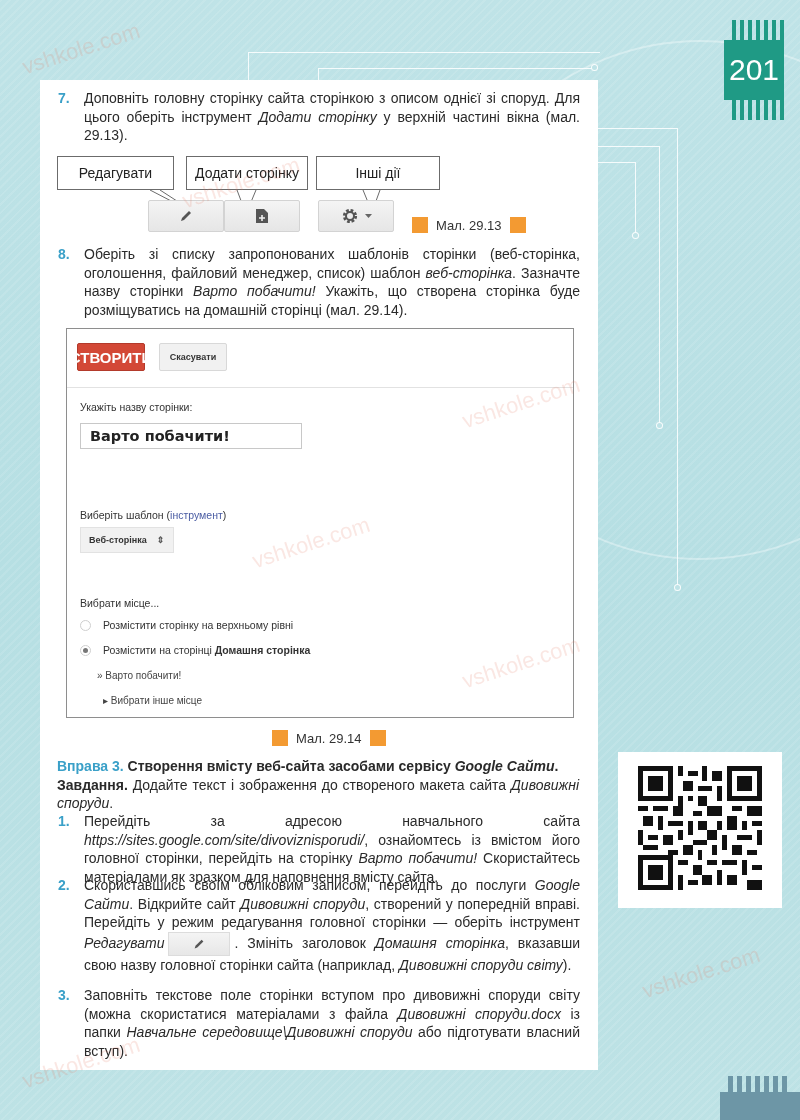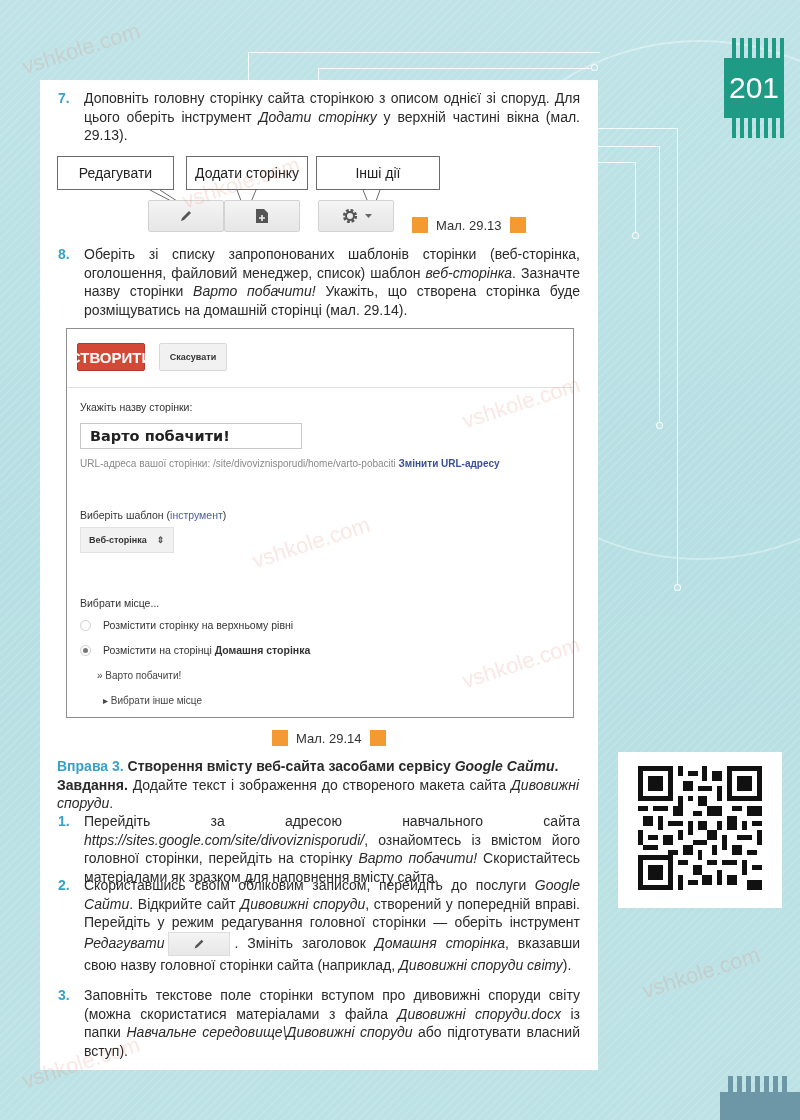--- a/index.html
+++ b/index.html
@@ -10,21 +10,21 @@
     color: #2b2b2b;
     background:
       repeating-linear-gradient(135deg, rgba(255,255,255,0.10) 0 2px, rgba(255,255,255,0) 2px 6px),
       linear-gradient(180deg, #bfe3e7 0%, #b6dfe3 50%, #bde2e5 100%);
   }
   .bg-shape { position: absolute; pointer-events: none; }
   .deco-line { position: absolute; border-color: rgba(255,255,255,0.85); border-style: solid; border-width: 0; }
   .deco-dot { position: absolute; width: 7px; height: 7px; border: 1.5px solid rgba(255,255,255,0.9); border-radius: 50%; background: #bfe3e7; }
 
   
-  .chip { position: absolute; left: 724px; top: 38px; width: 60px; height: 100px; }
+  .chip { position: absolute; left: 724px; top: 20px; width: 60px; height: 100px; }
   .chip .pins-top, .chip .pins-bot { position: absolute; left: 8px; right: 0; height: 22px; display: flex; gap: 4px; }
   .chip .pins-top { top: 0; }
   .chip .pins-bot { bottom: 0; }
   .chip .pin { width: 6px; height: 100%; background: #1f9a85; }
   .chip .body { position: absolute; left: 0; right: 0; top: 20px; height: 60px; background: #1f9a85;
     color: #fff; font-size: 30px; font-family: "Liberation Sans", sans-serif; display: flex; align-items: center; justify-content: center; }
 
   .chip-bottom { position: absolute; left: 720px; top: 1076px; width: 80px; height: 44px; }
   .chip-bottom .pins { position: absolute; top: 0; left: 8px; right: 0; height: 18px; display: flex; gap: 4px; }
   .chip-bottom .pin { width: 5px; height: 100%; background: #6d96a6; }
@@ -183,24 +183,20 @@
 </div>
 
 <div class="dialog">
   <div class="btn-create">СТВОРИТИ</div>
   <div class="btn-cancel">Скасувати</div>
   <div class="divider"></div>
 
   <div class="d-label" style="top:72px;text-align:center;">Укажіть назву сторінки:</div>
   <div class="name-input">
     <span>Варто побачити!</span>
-  </div>
-  <div class="url-line">
-    <span>URL-адреса вашої сторінки: /site/divoviznisporudi/home/varto-pobaciti</span>
-    <span class="link">Змінити URL-адресу</span>
   </div>
 
   <div class="d-label" style="top:180px;">
     <span>Виберіть шаблон (</span><span class="link-inline">інструмент</span><span>)</span>
   </div>
   <div class="select">
     <span>Веб-сторінка</span>
     <span style="font-size:9px;color:#555;">⇕</span>
   </div>
 

